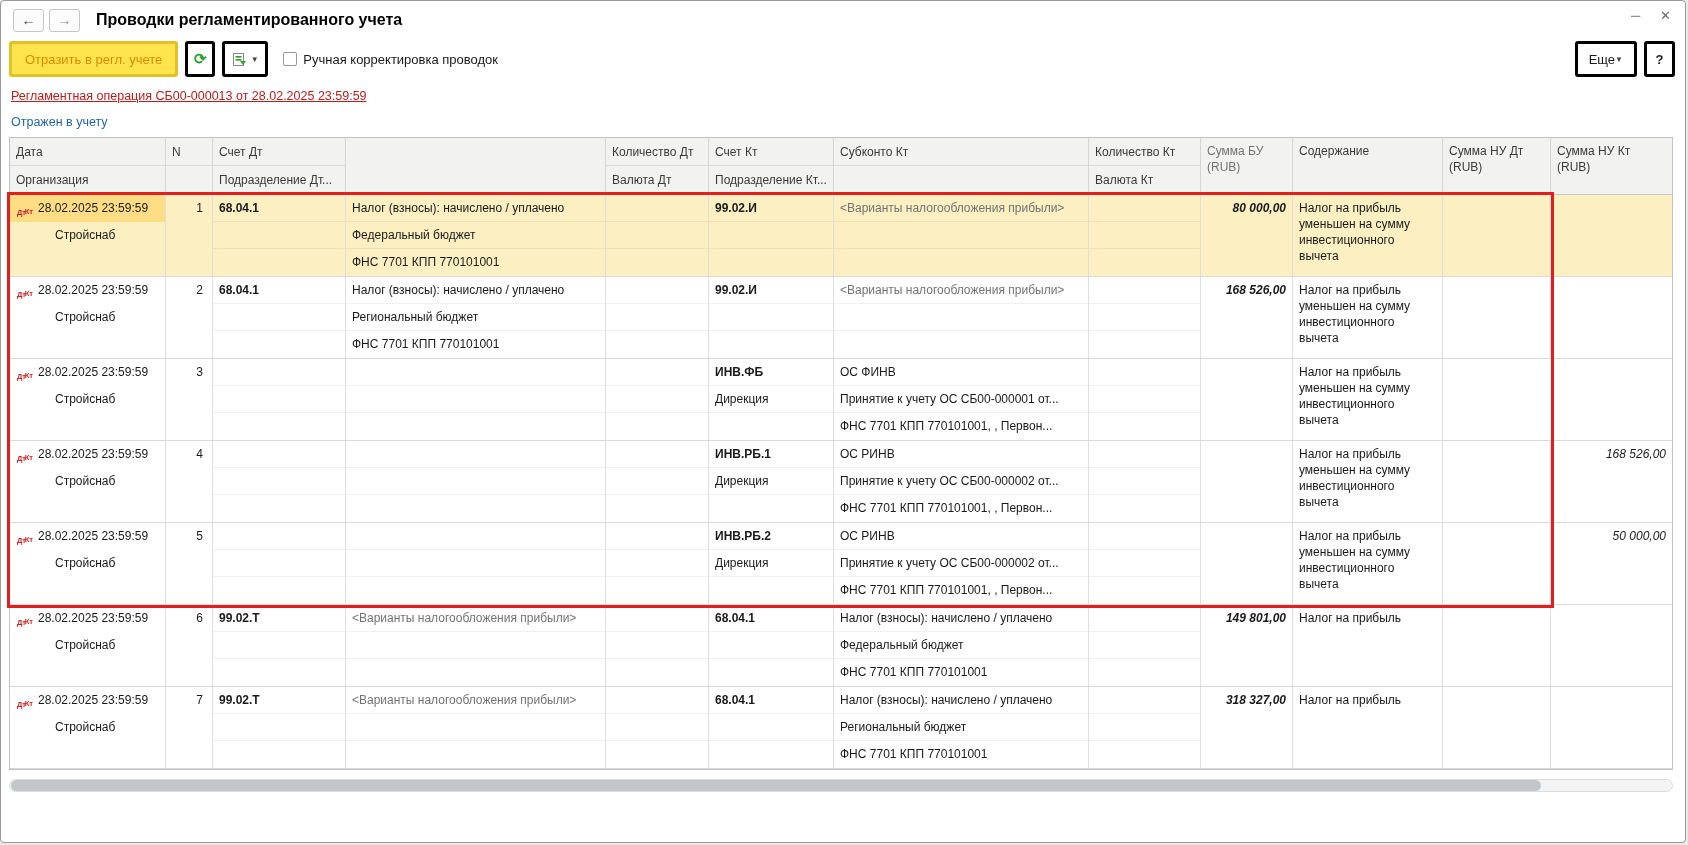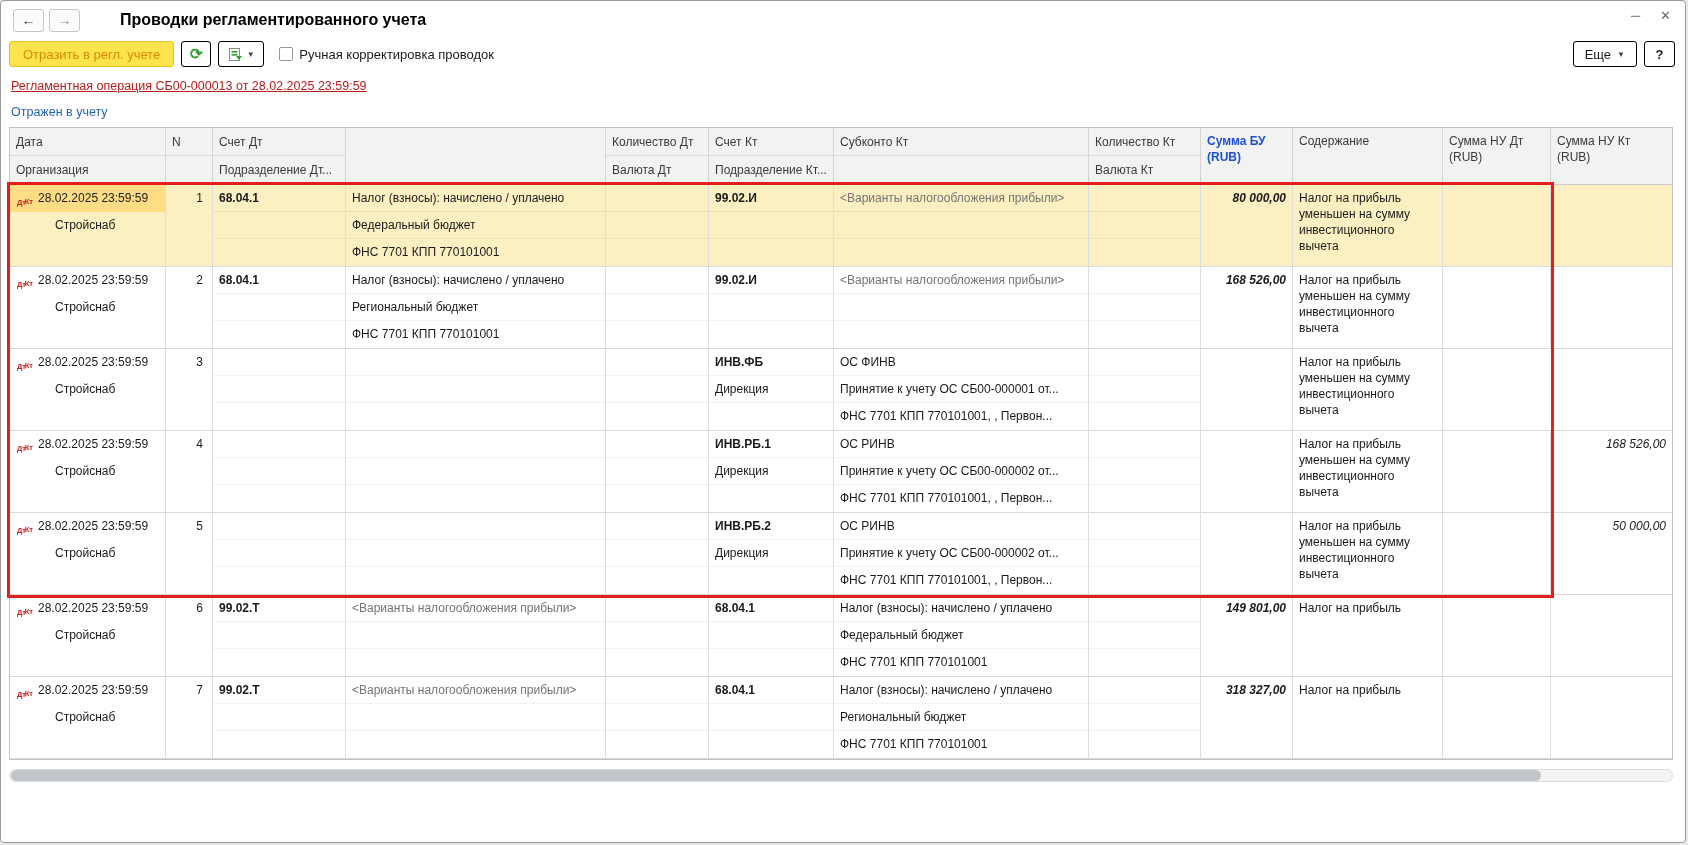--- a/index.html
+++ b/index.html
@@ -10,49 +10,49 @@
     border-radius:4px; overflow:hidden; position:relative;
   }
   
   .titlebar { height:38px; display:flex; align-items:center; padding:0 12px; position:relative; }
   .navbtns { display:flex; gap:5px; }
   .navbtn {
     width:31px; height:23px; border:1px solid #c6c6c6; border-radius:3px; background:#fbfbfb;
     display:flex; align-items:center; justify-content:center; font-size:14px; color:#3c3c3c; cursor:pointer;
   }
   .navbtn.fwd { color:#8b8b8b; }
-  .page-title { margin-left:40px; font-size:16px; font-weight:bold; color:#000; }
+  .page-title { margin-left:16px; font-size:16px; font-weight:bold; color:#000; }
   .winctl { position:absolute; right:14px; top:7px; display:flex; gap:20px; color:#6b6b6b; font-size:13px; }
   .winctl span { cursor:pointer; }
   
   .toolbar { display:flex; align-items:center; padding:2px 10px 6px 8px; gap:7px; }
-  .btn { height:26px; border:1px solid #000000; border-radius:3px; background:#fff; display:flex; align-items:center; justify-content:center; font-size:13px; color:#1a1a1a; cursor:pointer; }
+  .btn { height:36px; border:3px solid #000000; border-radius:3px; background:#fff; display:flex; align-items:center; justify-content:center; font-size:13px; color:#1a1a1a; cursor:pointer; }
   .btn-yellow { background:#FFE44D; border-color:#E0C226; color:#D98B00; padding:0 13px; }
   .btn-refresh { width:30px; color:#2E9E2E; font-size:15px; font-weight:bold; }
   .btn-split { width:46px; gap:4px; }
   .caret { font-size:8px; color:#444; }
   .cbwrap { display:flex; align-items:center; margin-left:8px; cursor:pointer; }
   .cbbox { width:14px; height:14px; border:1px solid #979797; border-radius:2px; background:#fff; margin-right:6px; }
   .cblabel { font-size:13px; color:#1a1a1a; }
   .tb-right { margin-left:auto; display:flex; gap:7px; }
-  .btn-more { padding:0 11px; gap:6px; }
+  .btn-more { padding:0 11px; }
   .btn-help { width:31px; font-weight:bold; }
   
   .oplink { display:inline-block; margin:6px 0 0 10px; font-size:12.5px; color:#b91c1c; text-decoration:underline; cursor:pointer; }
   .status { margin:11px 0 0 10px; font-size:12.5px; color:#2265B0; }
   
   .twrap { position:relative; margin:8px 0 0 8px; width:1664px; border:1px solid #c2c2c2; background:#fff; font-size:12px; color:#1a1a1a; }
   .grid { display:grid; grid-template-columns:156px 47px 133px 260px 103px 125px 255px 112px 92px 150px 108px 121px; }
   .thead { background:#F2F2F0; border-bottom:1px solid #c9c9c9; color:#3a3a3a; }
   .hc { border-right:1px solid #d4d4d4; min-height:56px; overflow:hidden; }
   .hc:last-child { border-right:none; }
   .h1,.h2 { height:28px; line-height:28px; padding:0 6px; white-space:nowrap; overflow:hidden; text-overflow:ellipsis; }
   .h1 { border-bottom:1px solid #dadada; }
   .hc.span { padding:5px 6px; line-height:16px; white-space:normal; }
-  .hc.span.bold { font-weight:bold; color:#1d4ed8; }
+  .hc.span.bold { font-weight:normal; color:#737373; }
   .trow { border-bottom:1px solid #d9d9d9; background:#fff; cursor:pointer; }
   .trow.sel { background:#FCF0C2; }
   .c { border-right:1px solid #dedede; overflow:hidden; }
   .c:last-child { border-right:none; }
   .sl { height:27px; line-height:27px; padding:0 6px; white-space:nowrap; overflow:hidden; }
   .lined .sl { border-bottom:1px solid rgba(0,0,0,0.055); }
   .lined .sl:last-child { border-bottom:none; }
   .col-date .l1 { display:flex; align-items:center; }
   .cellfocus { background:#FFDD84; }
   .dtkt { position:relative; width:18px; height:17px; flex:0 0 18px; margin-right:4px; }

